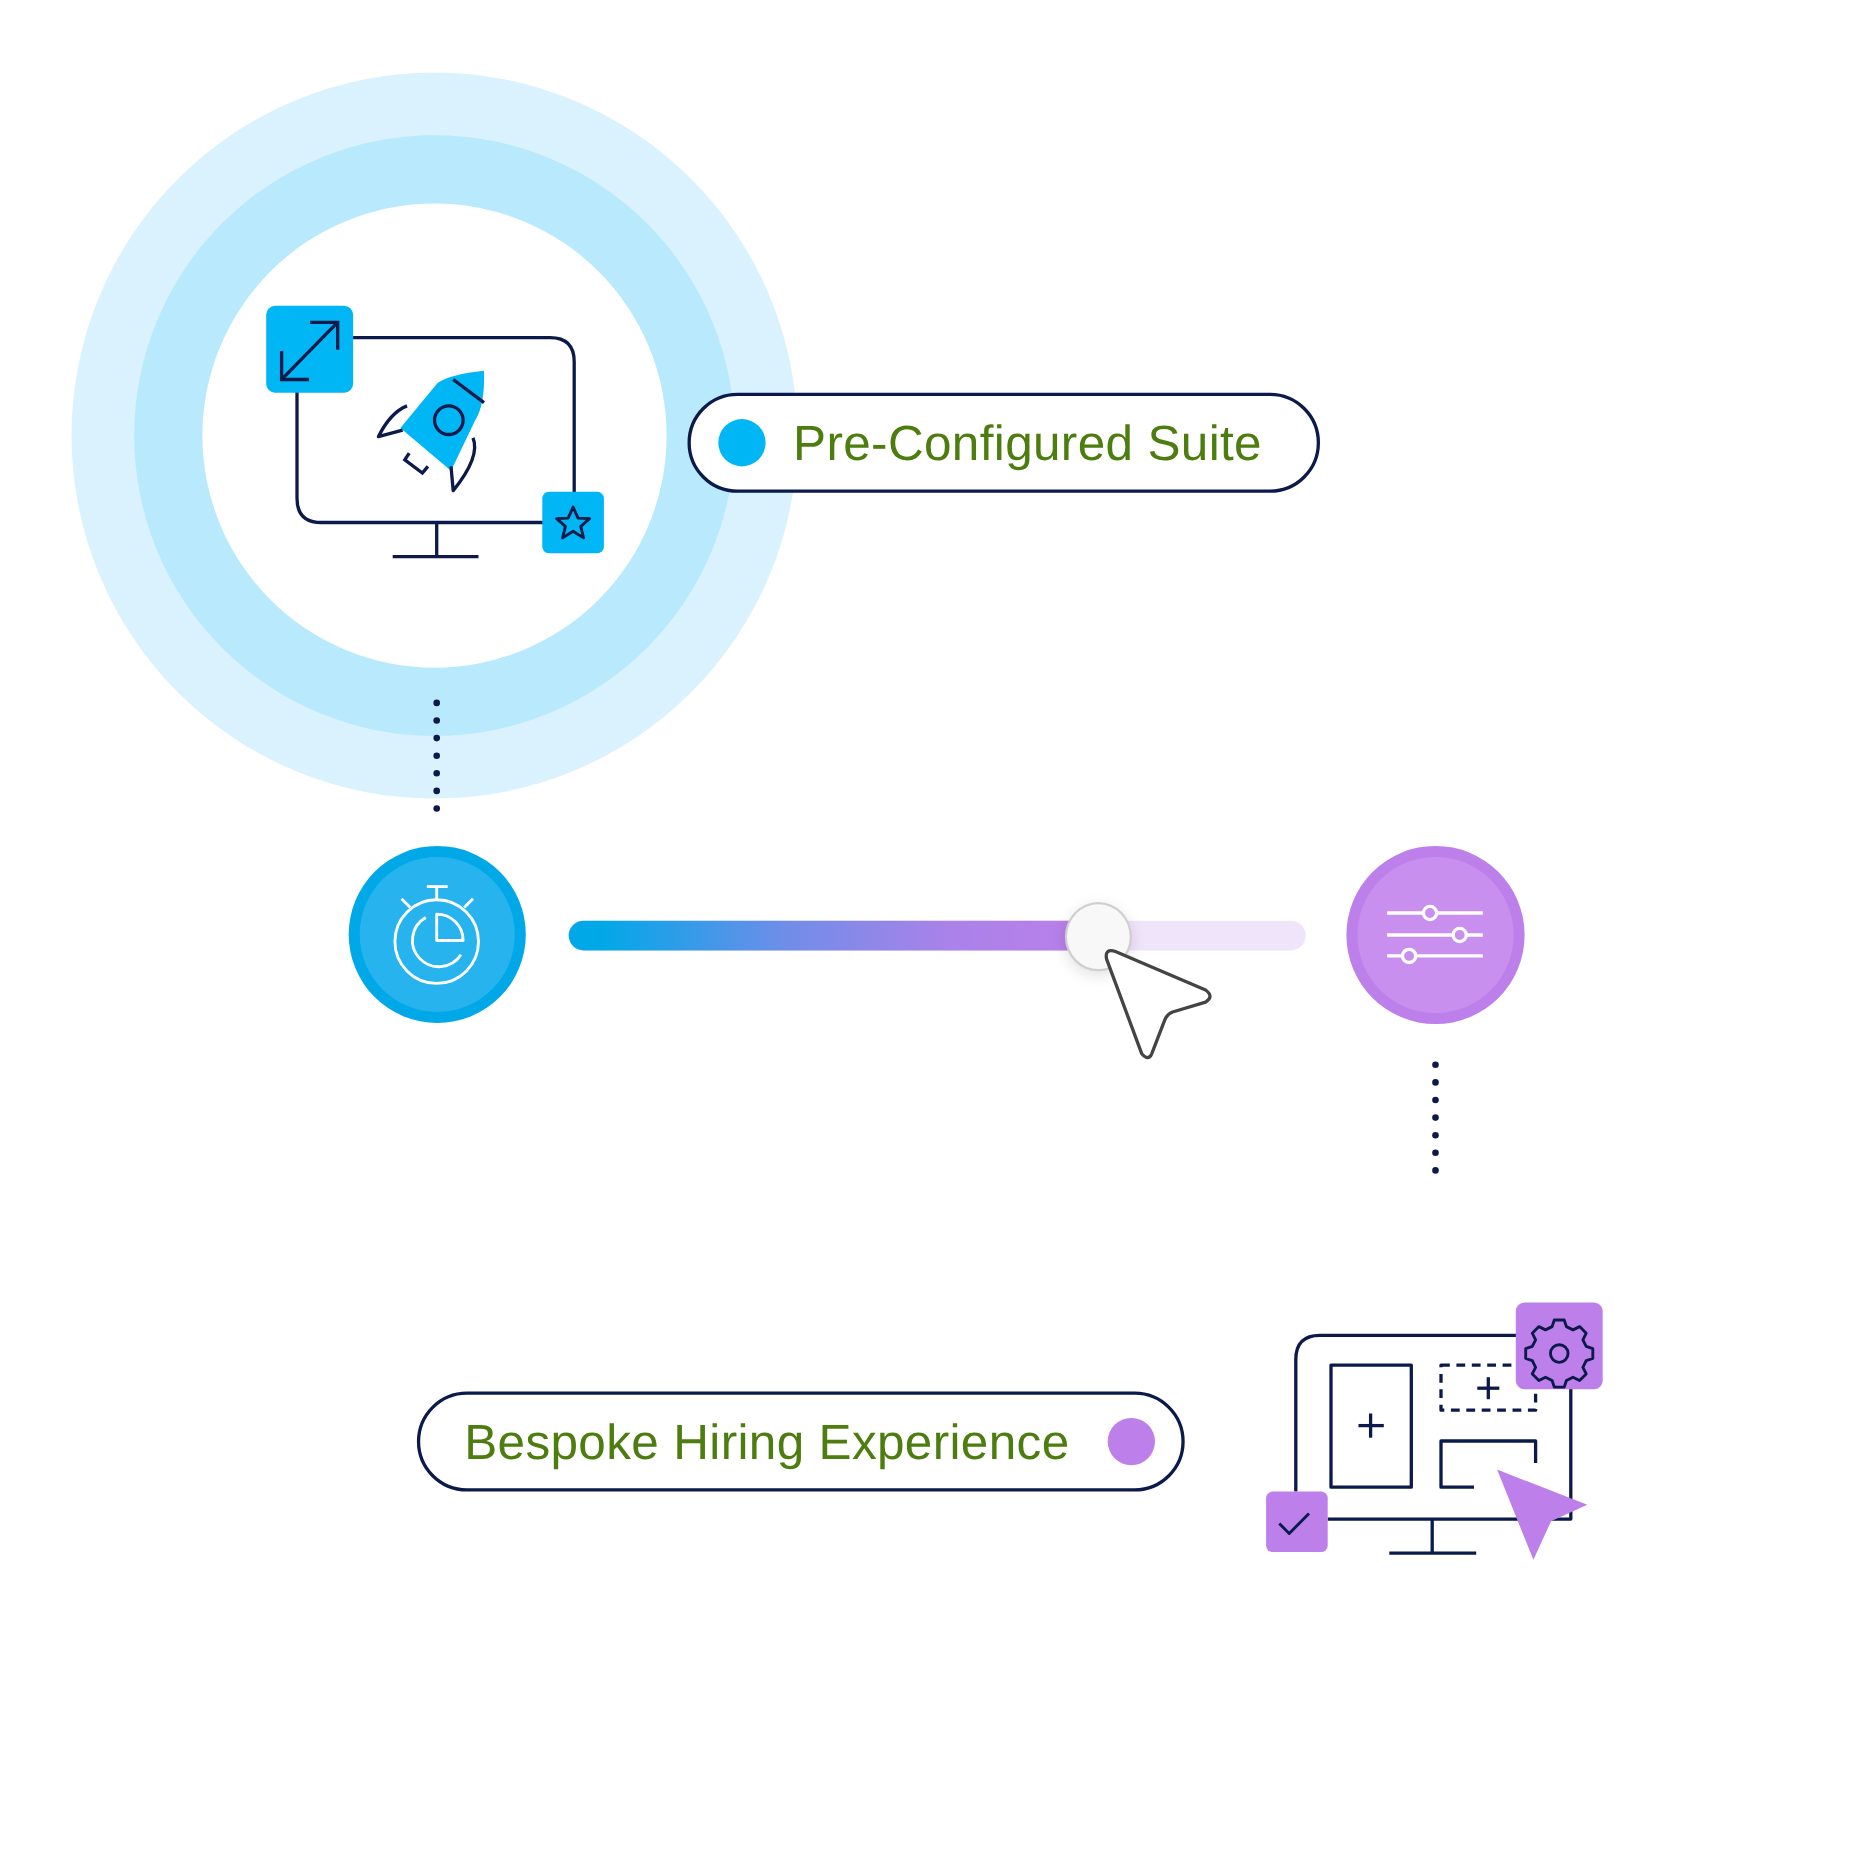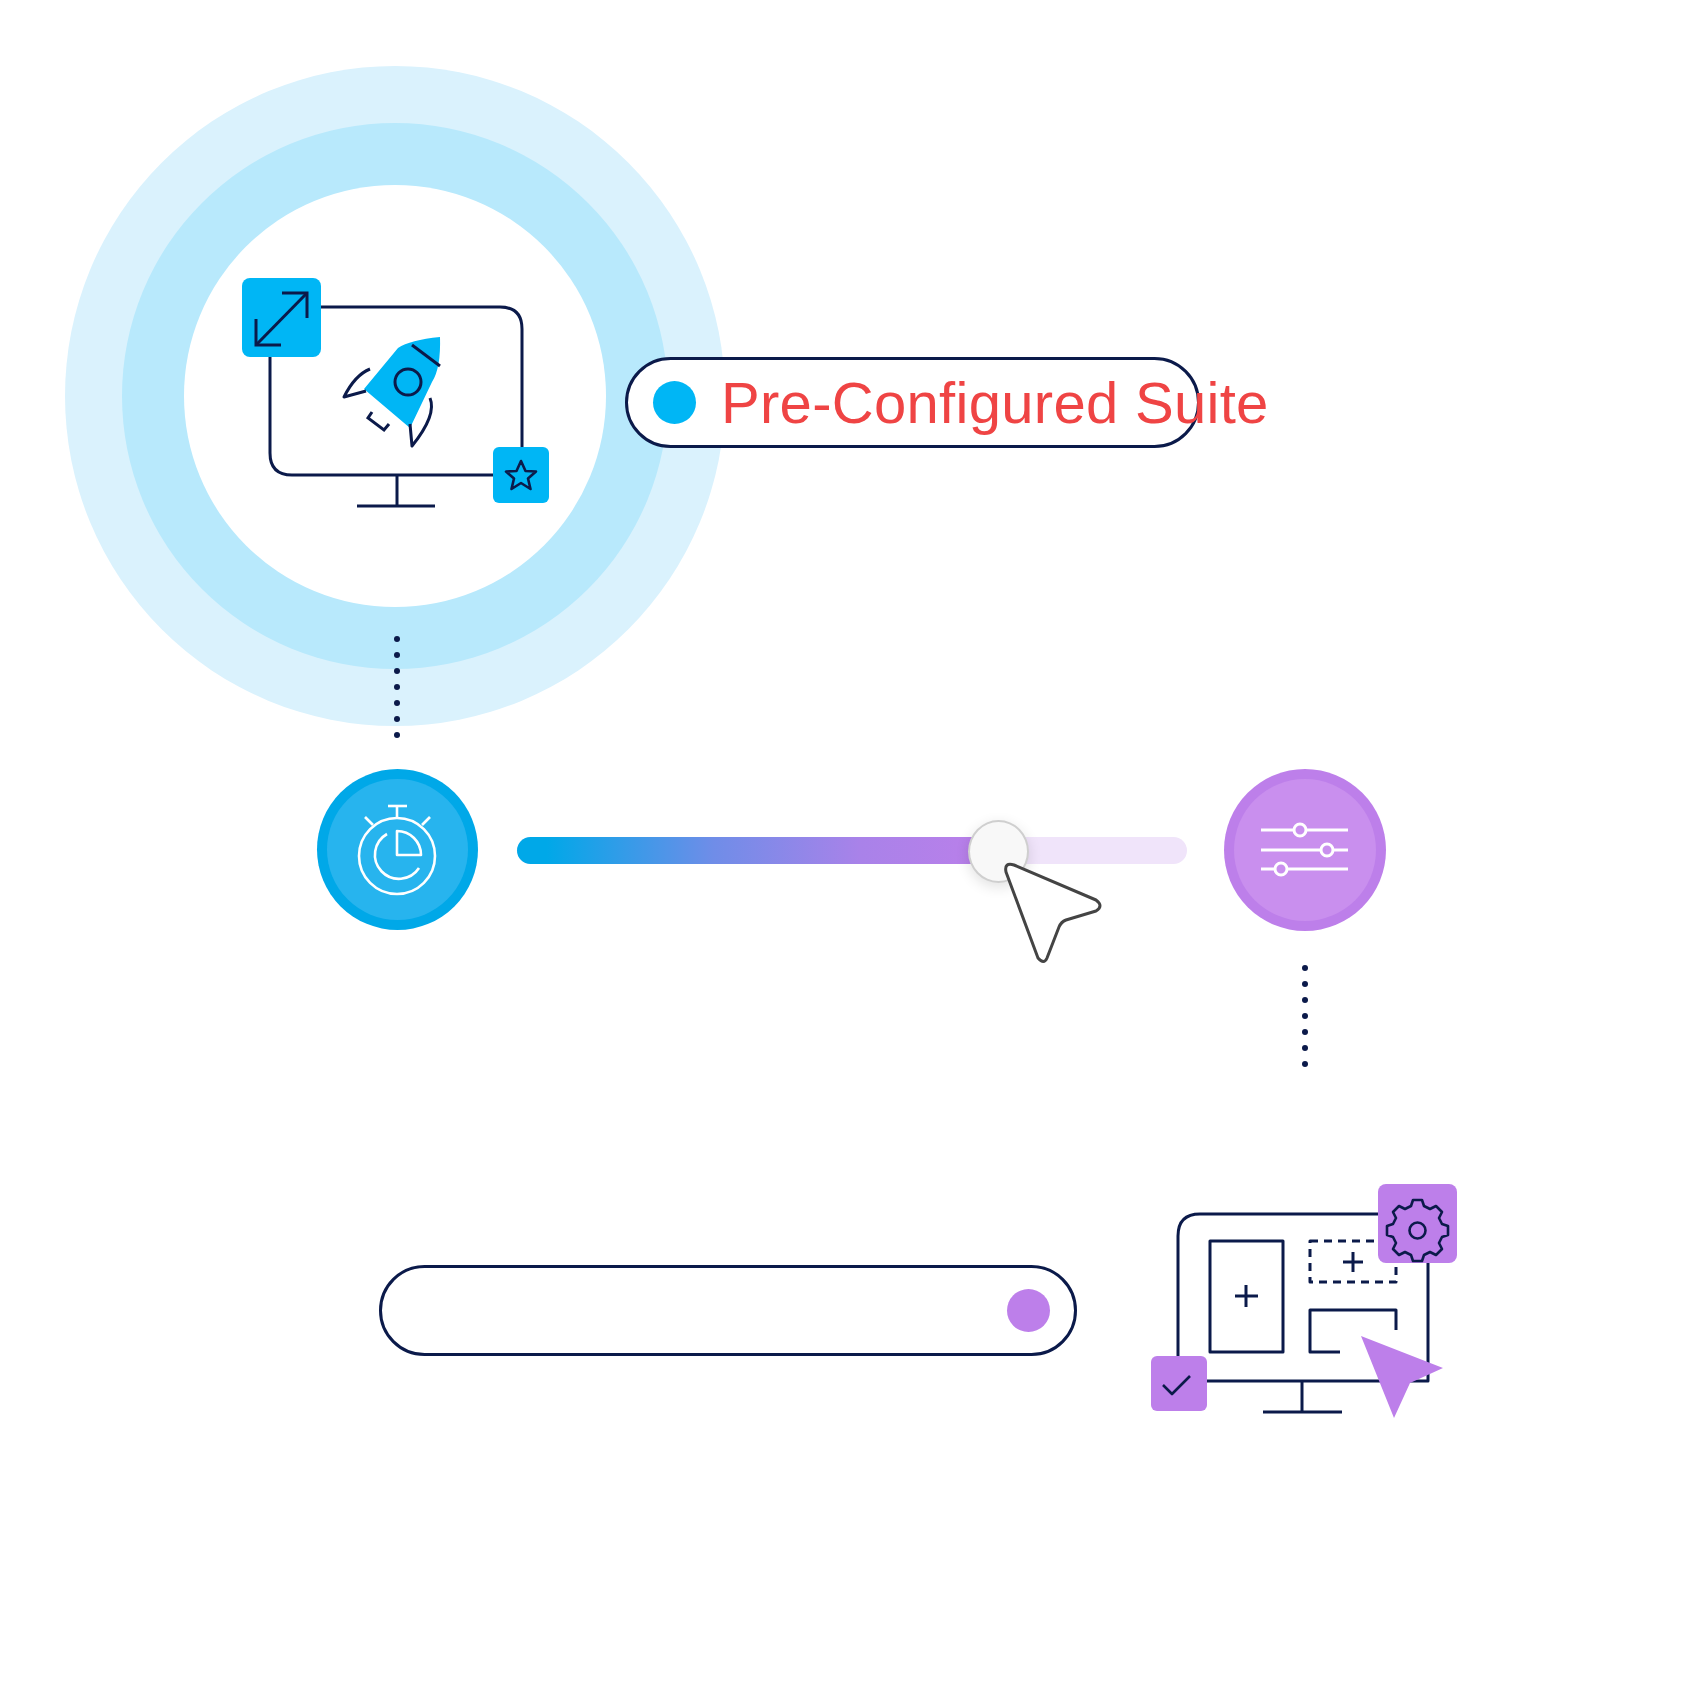--- a/index.html
+++ b/index.html
@@ -2,21 +2,21 @@
 <html><head>
 <meta charset="utf-8">
 <style>
   html, body { margin:0; padding:0; background:#ffffff; }
   body { width:1701px; height:1700px; position:relative; overflow:hidden;
          font-family:"Liberation Sans", "DejaVu Sans", sans-serif; }
   .abs { position:absolute; }
   .ring { position:absolute; border-radius:50%; }
   .pill { position:absolute; box-sizing:border-box; height:91px; border:3px solid #0B1A4A;
           border-radius:46px; background:#ffffff; display:flex; align-items:center; }
-  .pill-text { font-size:58px; color:#ef4444; letter-spacing:0.3px; white-space:nowrap; }
+  .pill-text { font-size:45px; color:#4d7c0f; letter-spacing:0.3px; white-space:nowrap; }
   .pill-dot { width:43px; height:43px; border-radius:50%; flex:none; }
   .dots { position:absolute; width:6px; }
   .dots span { display:block; width:6px; height:6px; border-radius:50%; background:#0B1A4A; margin-bottom:10px; }
   svg { position:absolute; overflow:visible; }
 </style>
 </head>
 <body>
 
 <div class="ring" style="left:65px;top:66px;width:660px;height:660px;background:#DAF2FD;"></div>
 <div class="ring" style="left:122px;top:123px;width:546px;height:546px;background:#B8E9FC;"></div>
@@ -142,14 +142,15 @@
     </g>
   </g>
 
   <g>
     <rect x="1151" y="1356" width="56" height="55" rx="6" fill="#BD7FEA"></rect>
     <polyline points="1163,1385 1172,1394 1190,1376" fill="none" stroke="#0B1A4A" stroke-width="2.6" stroke-linejoin="round"></polyline>
   </g>
 </svg>
 
 <div class="pill" style="left:379px;top:1265px;width:698px;padding-left:40px;">
+  <span class="pill-text">Bespoke Hiring Experience</span>
   <span class="pill-dot" style="background:#BD7FEA;margin-left:auto;margin-right:24px;"></span>
 </div>
 
 </body></html>

